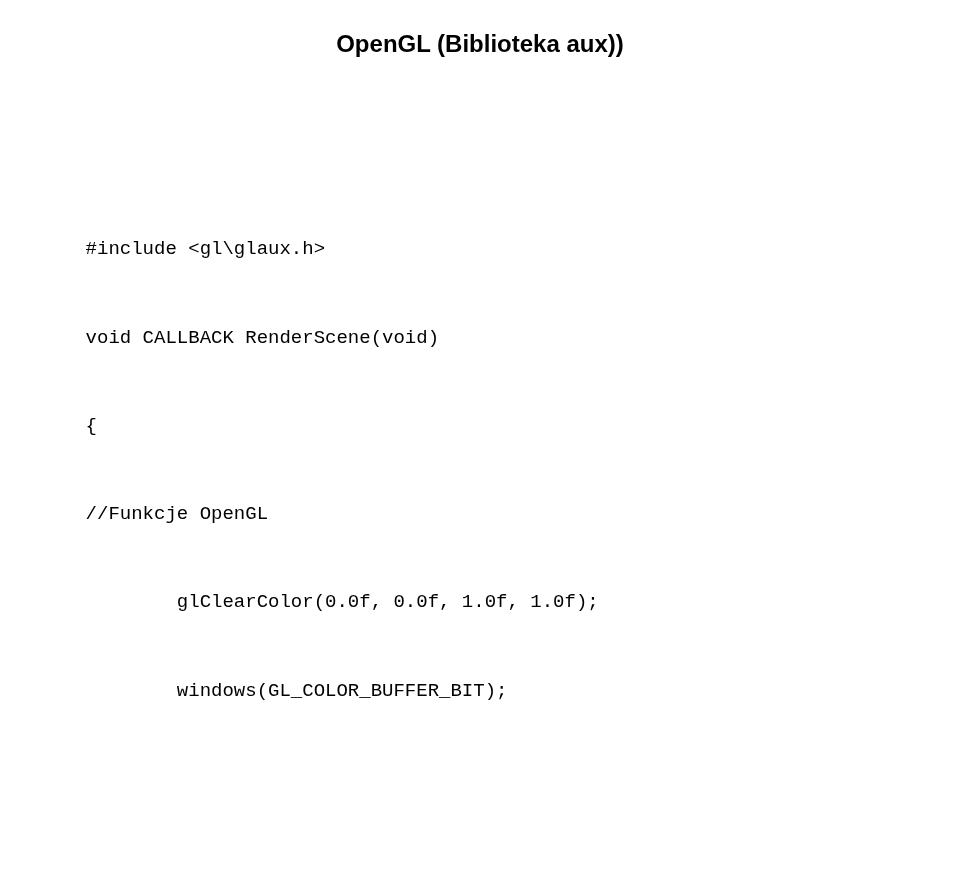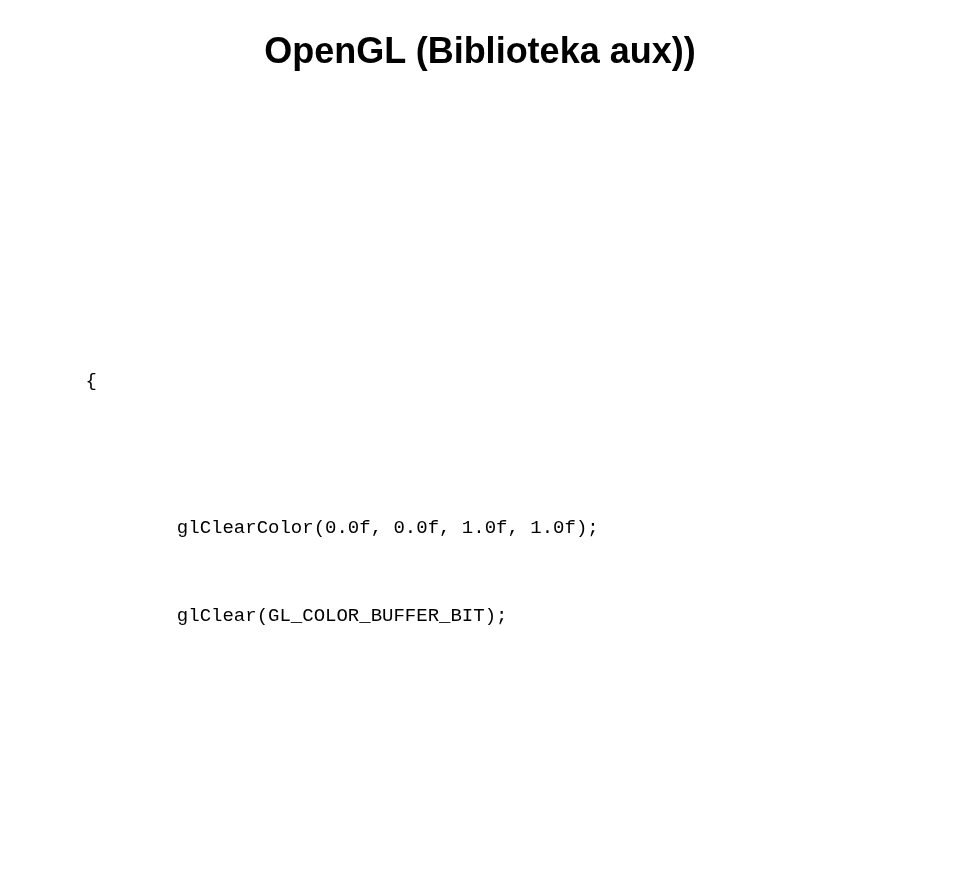--- a/index.html
+++ b/index.html
@@ -21,21 +21,21 @@
       height: 880px;
       background: #ffffff;
       display: flex;
       flex-direction: column;
       align-items: center;
       padding: 30px 40px 20px 40px;
     }
 
     .page-title {
       font-family: Arial, Helvetica, sans-serif;
-      font-size: 36px;
+      font-size: 24px;
       font-weight: bold;
       color: #000000;
       text-align: center;
       margin-bottom: 30px;
     }
 
     .code-block {
       width: 100%;
       font-family: 'Courier New', Courier, monospace;
       font-size: 19px;
@@ -46,28 +46,31 @@
     }
   </style>
 </head>
 <body>
 
 <div class="page-container">
   <h1 class="page-title">OpenGL (Biblioteka aux))</h1>
   <div class="code-block">
     <br>
     <br>
+    <span>#include &lt;gl\glaux.h&gt;</span>
     <br>
+    <span>void CALLBACK RenderScene(void)</span>
     <br>
     <span>{</span>
     <br>
+    <span>//Funkcje OpenGL</span>
     <br>
     <span>        glClearColor(0.0f, 0.0f, 1.0f, 1.0f);</span>
     <br>
-    <span>        glClear(GL_COLOR_BUFFER_BIT);</span>
+    <span>        windows(GL_COLOR_BUFFER_BIT);</span>
     <br>
     <br>
     
     <br>
     
     <br>
     
     <br>
     
     <br>

